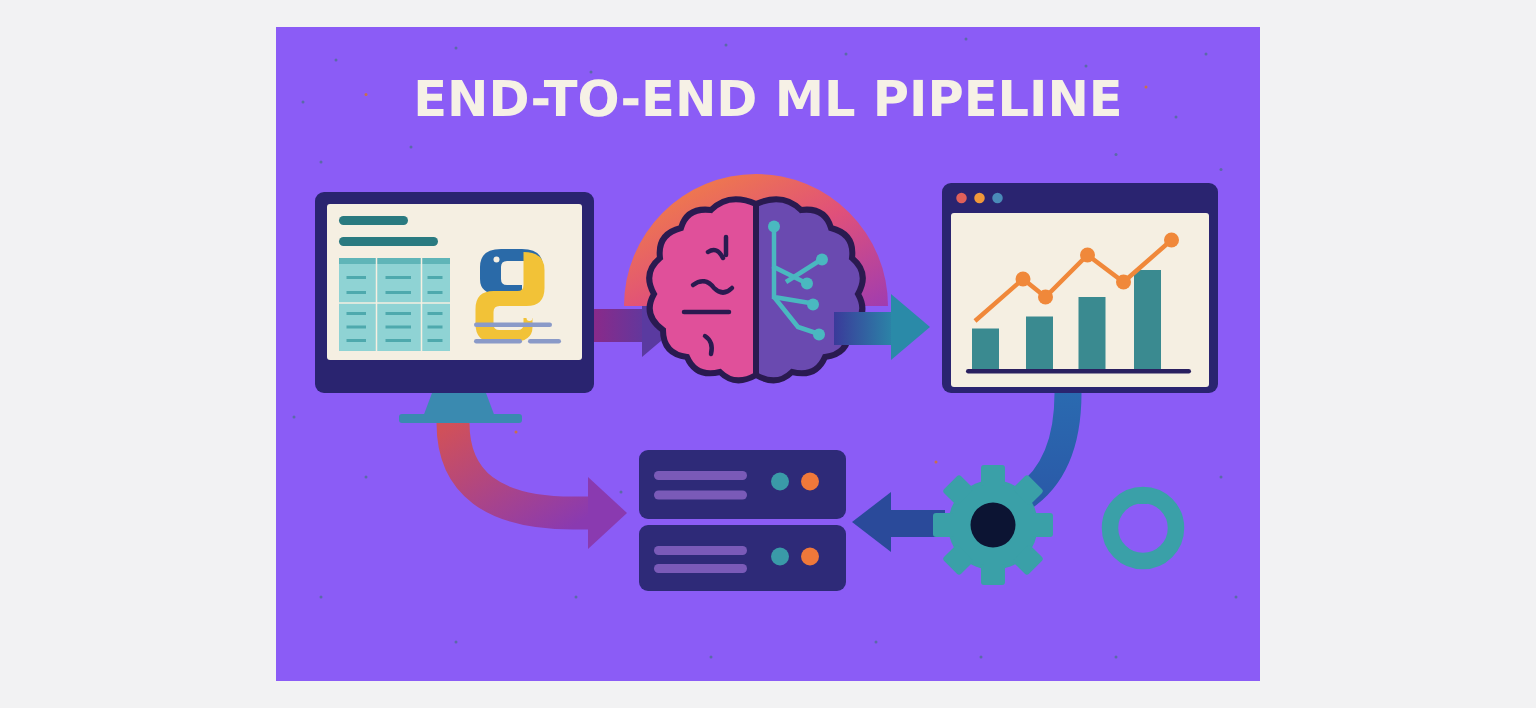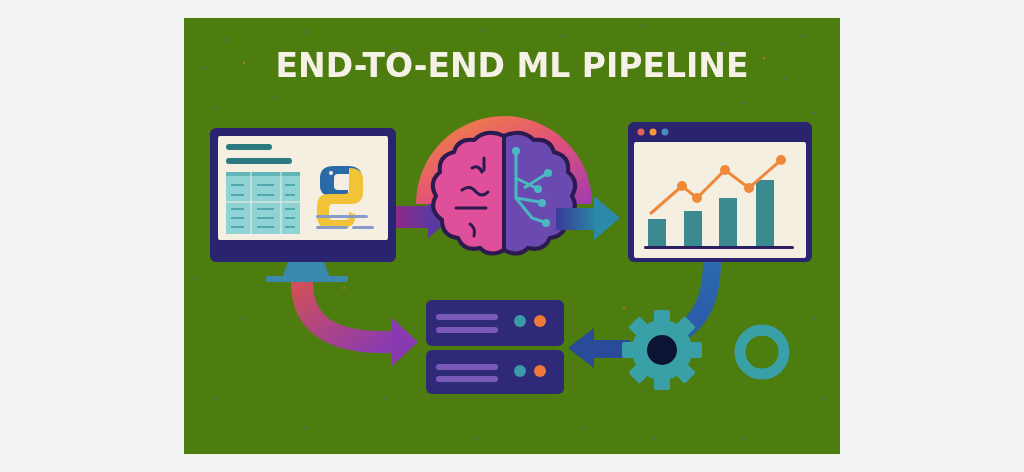--- a/index.html
+++ b/index.html
@@ -1,17 +1,17 @@
 <!DOCTYPE html>
 <html><head>
 <meta charset="utf-8">
 <style>
   html,body{margin:0;padding:0;}
   body{width:1024px;height:472px;background:#f2f2f3;position:relative;overflow:hidden;font-family:"DejaVu Sans",sans-serif;}
-  .poster{position:absolute;left:184px;top:18px;width:656px;height:436px;background:#4d7c0f;overflow:hidden;}
+  .poster{position:absolute;left:184px;top:18px;width:656px;height:436px;background:#8b5cf6;overflow:hidden;}
   .title{position:absolute;left:0;top:28px;width:656px;text-align:center;color:#f6f1e6;font-family:"DejaVu Sans",sans-serif;font-weight:bold;font-size:33px;letter-spacing:0px;}
   svg{position:absolute;left:0;top:0;}
 </style>
 </head>
 <body>
 
 <div class="poster">
   <div class="title">END-TO-END ML PIPELINE</div>
 
   <svg width="656" height="436" viewBox="0 0 656 436">

